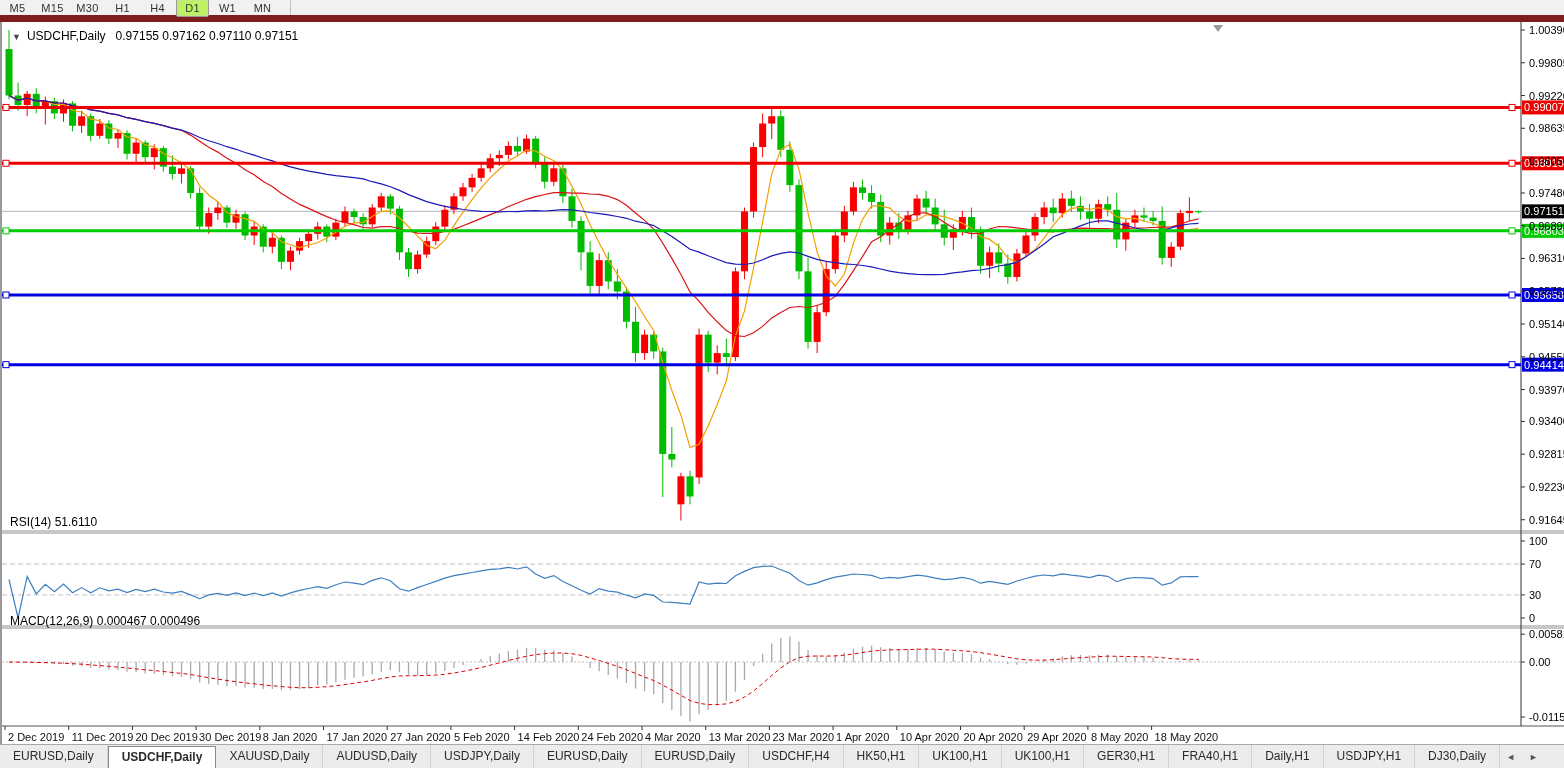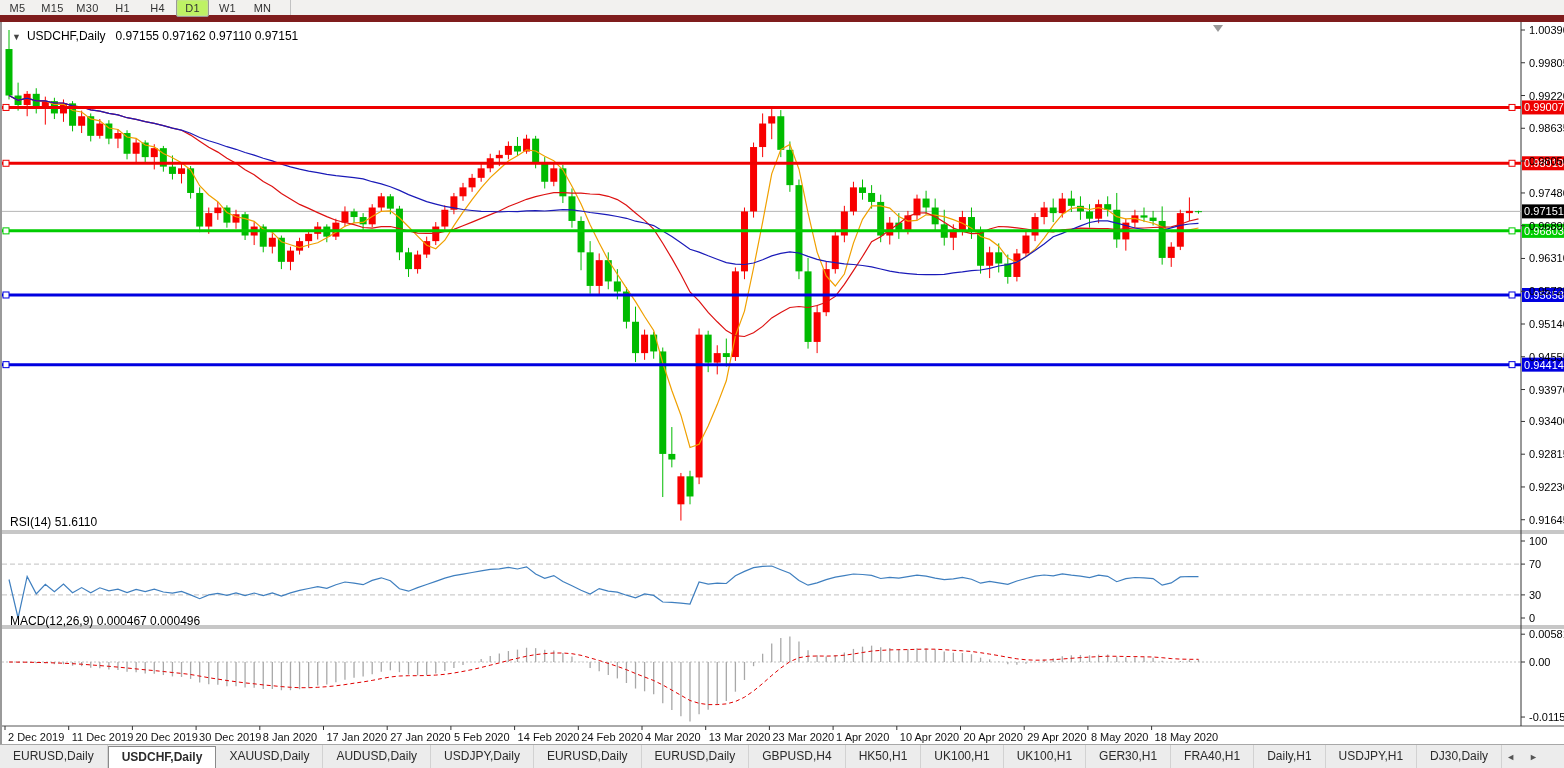--- a/index.html
+++ b/index.html
@@ -581,21 +581,21 @@
 </div>
 
 <div id="tabbar">
     <div class="tab">EURUSD,Daily</div>
     <div class="tab active">USDCHF,Daily</div>
     <div class="tab">XAUUSD,Daily</div>
     <div class="tab">AUDUSD,Daily</div>
     <div class="tab">USDJPY,Daily</div>
     <div class="tab">EURUSD,Daily</div>
     <div class="tab">EURUSD,Daily</div>
-    <div class="tab">GBPUSD,H4</div>
+    <div class="tab">USDCHF,H4</div>
     <div class="tab">HK50,H1</div>
     <div class="tab">UK100,H1</div>
     <div class="tab">UK100,H1</div>
     <div class="tab">GER30,H1</div>
     <div class="tab">FRA40,H1</div>
     <div class="tab">Daily,H1</div>
     <div class="tab">USDJPY,H1</div>
     <div class="tab">DJ30,Daily</div>
     <div id="tab-arrows">
       <span>◄</span>

